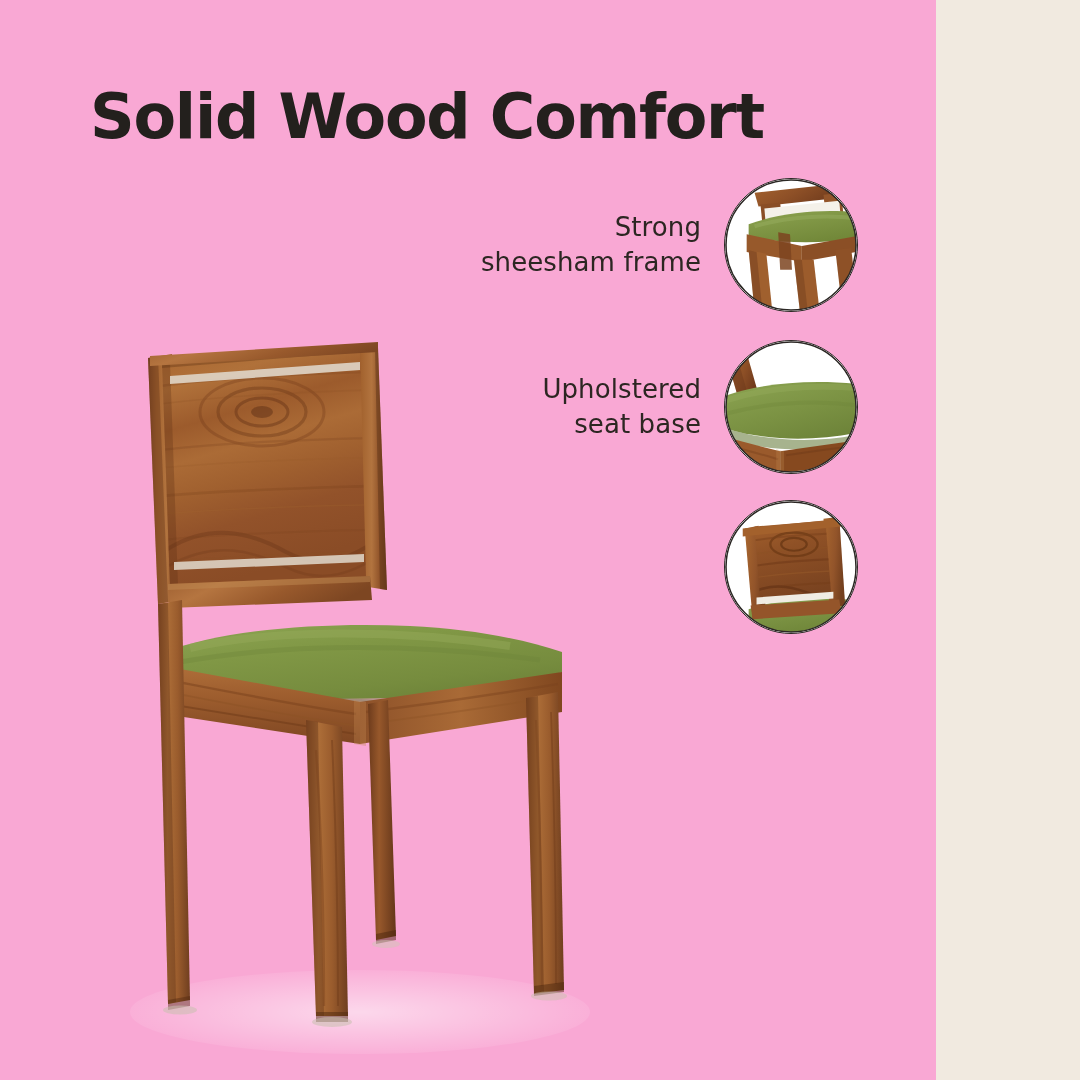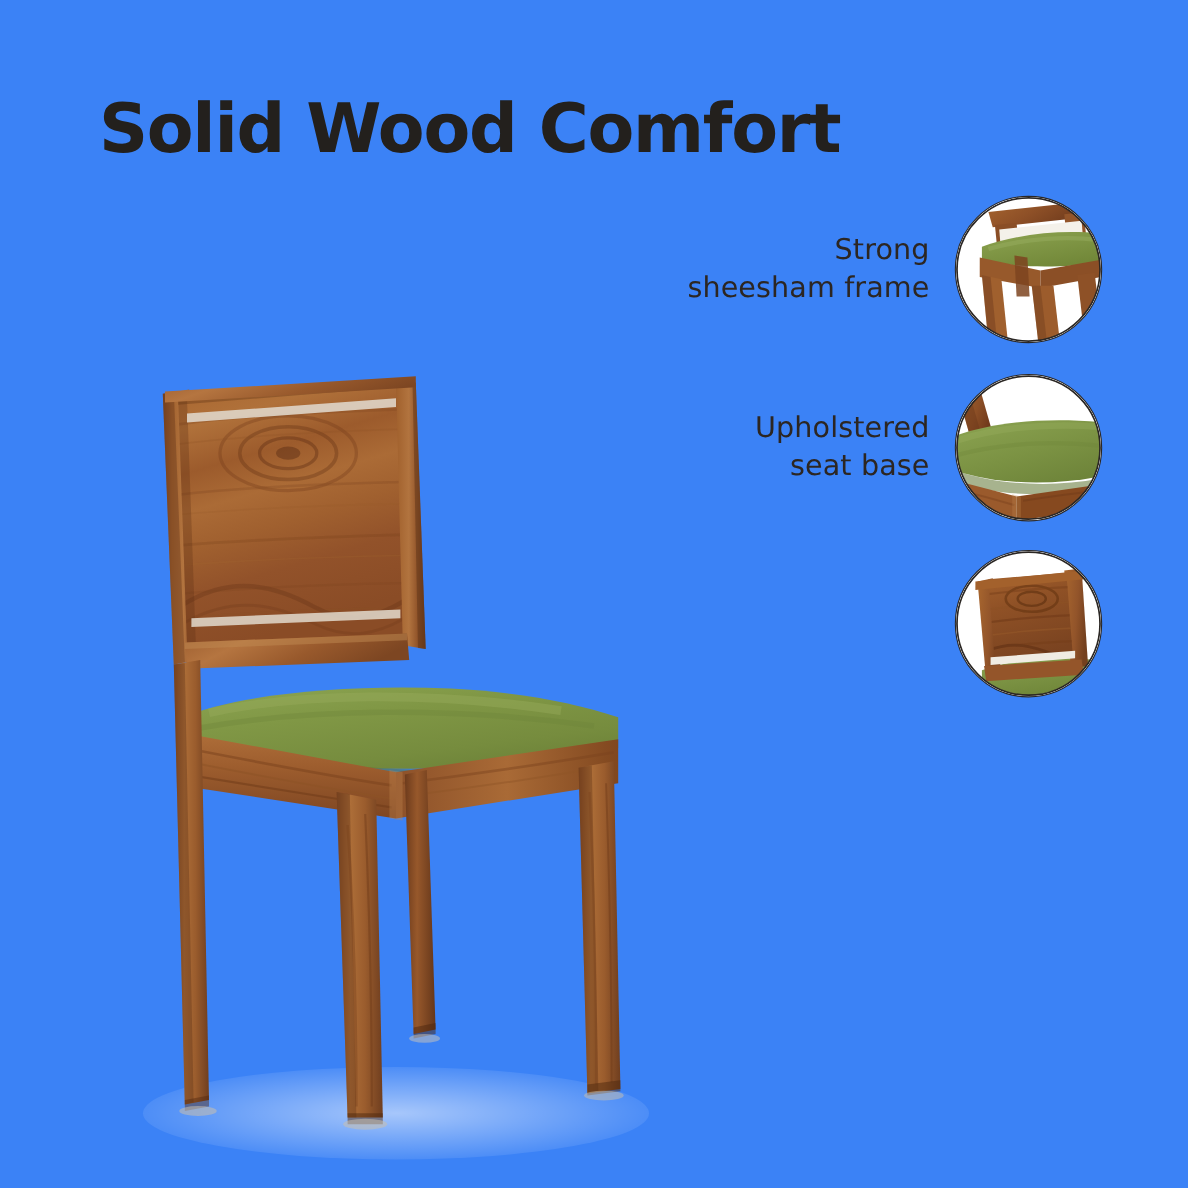--- a/index.html
+++ b/index.html
@@ -8,23 +8,23 @@
   }
   body {
     width: 1080px;
     height: 1080px;
     overflow: hidden;
     font-family: "Liberation Sans", sans-serif;
     background: #f1eae0;
   }
   #stage {
     position: relative;
-    width: 1080px;
+    width: 936px;
     height: 1080px;
-    background: #3b82f6;
+    background: #f9a8d4;
   }
 
   
   #page-title {
     position: absolute;
     left: 90px;
     top: 84px;
     font-family: "DejaVu Sans", sans-serif;
     font-size: 62px;
     font-weight: 700;

